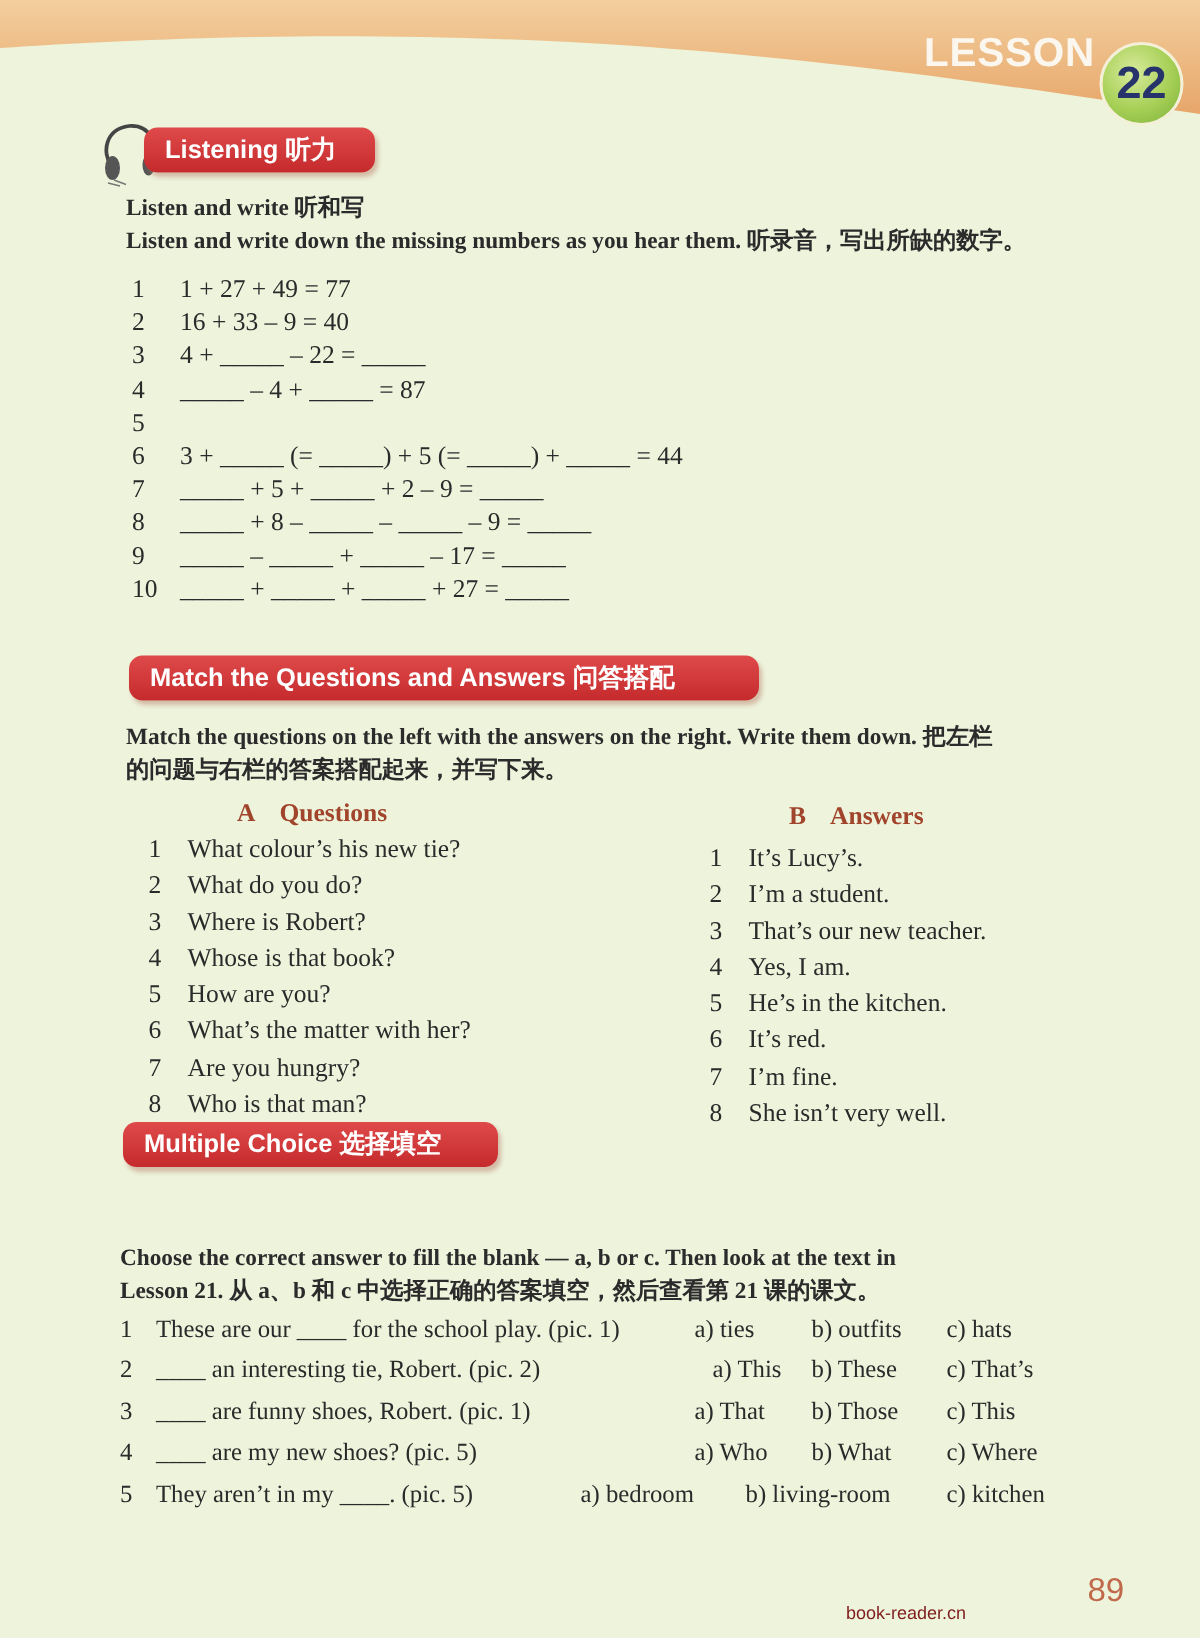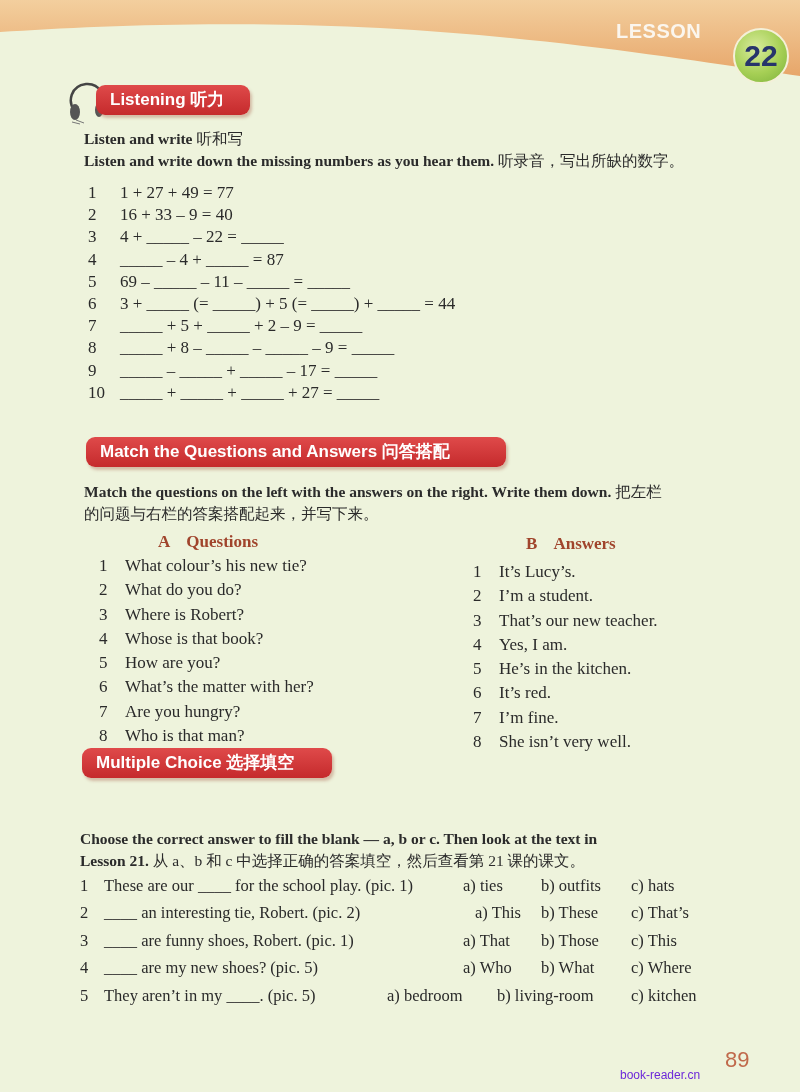--- a/index.html
+++ b/index.html
@@ -8,21 +8,21 @@
     background:#eef3dc;
     font-family:"Liberation Serif", "DejaVu Serif", serif;
     color:#2a2a2a;
   }
   .top-band {
     position:absolute; left:0; top:0; width:800px; height:90px;
   }
   .lesson-label {
     position:absolute; left:616px; top:20px;
     font-family:"Liberation Sans", "DejaVu Sans", sans-serif;
-    font-weight:bold; font-size:20px; color:#fbf6ee; letter-spacing:0.5px;
+    font-weight:bold; font-size:27px; color:#fbf6ee; letter-spacing:0.5px;
   }
   .lesson-badge {
     position:absolute; left:733px; top:28px; width:52px; height:52px; border-radius:50%;
     background:radial-gradient(circle at 40% 35%, #d8eb9c 0%, #a6cf55 55%, #7ab03a 100%);
     border:2px solid #f4f0d8;
     display:flex; align-items:center; justify-content:center;
     font-family:"Liberation Sans", "DejaVu Sans", sans-serif;
     font-weight:bold; font-size:30px; color:#27346b;
   }
   .section-banner {
@@ -32,39 +32,39 @@
     color:#fff; font-family:"Liberation Sans", "DejaVu Sans", sans-serif;
     font-weight:bold; font-size:17px; line-height:30px; padding:0 14px;
     white-space:nowrap;
   }
   .headphones {
     position:absolute; left:66px; top:80px; width:40px; height:46px;
   }
   .instr {
     position:absolute; left:84px; font-weight:bold; font-size:15.5px; line-height:22px; color:#2b2b2b;
   }
-  .instr .zh { font-weight:normal; }
+  .instr .zh { font-weight:bold; }
   .eq-list { position:absolute; left:88px; top:182px; font-size:17px; line-height:22.2px; }
   .eq-row { display:flex; white-space:nowrap; }
   .eq-num { width:32px; text-align:left; }
   .col-head {
     position:absolute; font-weight:bold; color:#a0442c; font-size:17px;
   }
   .qa-list { position:absolute; font-size:17px; line-height:24.3px; }
   .qa-row { display:flex; white-space:nowrap; }
   .qa-num { width:26px; }
   .mc-list { position:absolute; left:80px; top:876px; font-size:16.5px; }
   .mc-row { position:relative; height:27.4px; white-space:nowrap; }
   .mc-row span { position:absolute; top:0; }
   .page-num {
     position:absolute; left:725px; top:1047px; font-size:22px; color:#c0694b;
     font-family:"Liberation Sans", "DejaVu Sans", sans-serif;
   }
   .watermark {
-    position:absolute; left:620px; top:1068px; font-size:12px; color:#6d28d9;
+    position:absolute; left:564px; top:1068px; font-size:12px; color:#7f1d1d;
     font-family:"Liberation Sans", "DejaVu Sans", sans-serif;
   }
 </style>
 </head>
 <body>
 
 <svg class="top-band" viewBox="0 0 800 90" preserveAspectRatio="none">
   <defs>
     <linearGradient id="bandGrad" x1="0" y1="0" x2="0" y2="1">
       <stop offset="0" stop-color="#f3cf9e"></stop>
@@ -105,21 +105,20 @@
   <div class="eq-row">
       <span class="eq-num">3</span>
       <span>4 + _____ – 22 = _____</span>
     </div>
   <div class="eq-row">
       <span class="eq-num">4</span>
       <span>_____ – 4 + _____ = 87</span>
     </div>
   <div class="eq-row">
       <span class="eq-num">5</span>
-      <span>69 – _____ – 11 – _____ = _____</span>
     </div>
   <div class="eq-row">
       <span class="eq-num">6</span>
       <span>3 + _____ (= _____) + 5 (= _____) + _____ = 44</span>
     </div>
   <div class="eq-row">
       <span class="eq-num">7</span>
       <span>_____ + 5 + _____ + 2 – 9 = _____</span>
     </div>
   <div class="eq-row">

